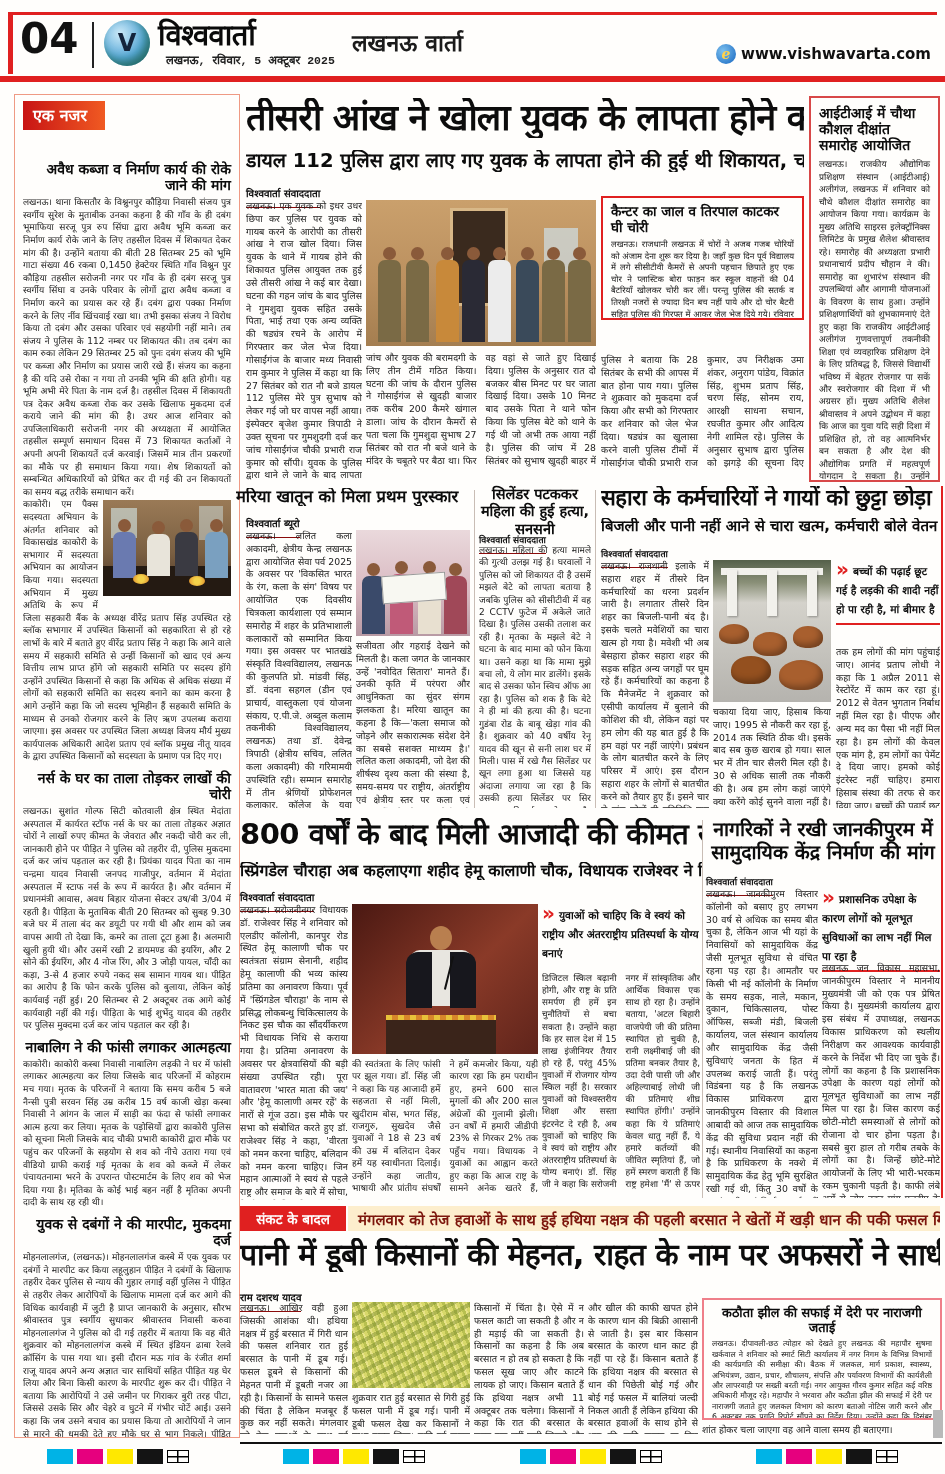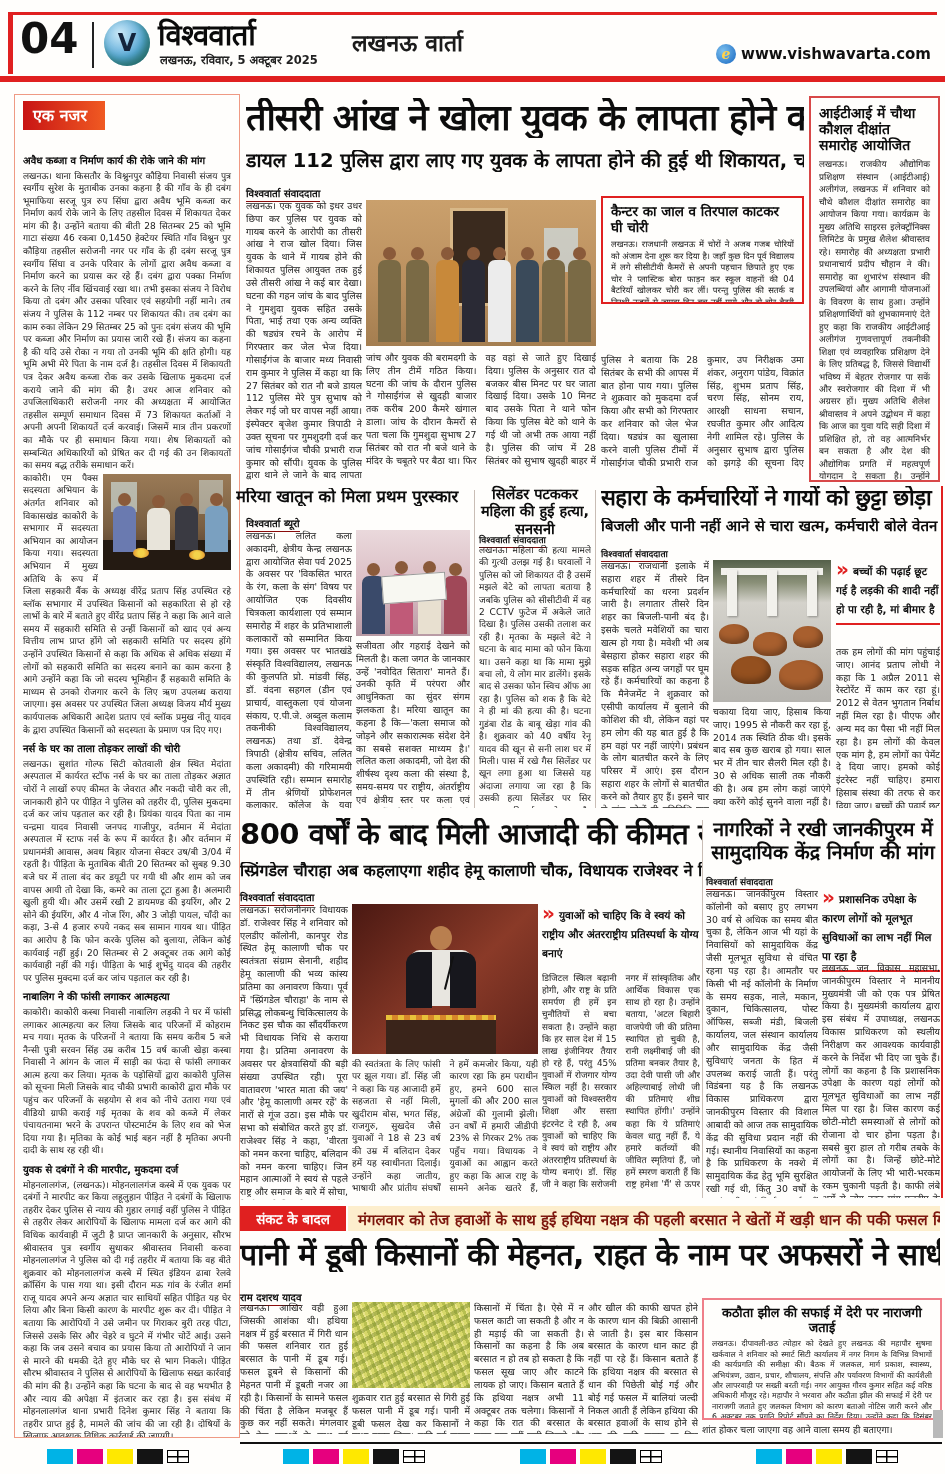--- a/index.html
+++ b/index.html
@@ -3,42 +3,42 @@
 <meta charset="utf-8">
 <style>
   html,body{margin:0;padding:0;background:#e8e8e8;}
   .page{position:relative;width:945px;height:1474px;background:#fffefc;margin:0 auto;
         font-family:"DejaVu Sans","Liberation Sans",sans-serif;color:#1b1b1b;overflow:hidden;}
   .abs{position:absolute;}
   .hl{font-weight:bold;color:#0c0c0c;line-height:1.12;}
   .nowrap{white-space:nowrap;overflow:hidden;}
   .body-txt{font-size:9.3px;line-height:1.38;text-align:justify;color:#1c1c1c;overflow:hidden;}
   .byline{font-weight:bold;font-size:10px;color:#111;border-bottom:1.2px solid #8a0b0b;
-          display:inline-block;padding-bottom:1px;}
+          display:inline-block;padding-bottom:7px;}
   .cols2{column-count:2;column-gap:9px;}
   .vrule{position:absolute;width:1px;background:#c9bdb5;}
   
   .red{background:#e02020;}
   .pagenum{font-size:42px;font-weight:800;color:#111;}
   .logo{width:46px;height:46px;border-radius:50%;background:radial-gradient(circle at 35% 30%,#cdeaf8,#57a8d8 55%,#2a6ea8);
         display:flex;align-items:center;justify-content:center;box-shadow:inset -4px -5px 8px rgba(20,90,40,.55);}
   .logo span{font-size:24px;font-weight:800;color:#14243c;}
   .masthead{font-size:29px;font-weight:800;color:#0a0a0a;letter-spacing:-.5px;}
   .dateline{font-size:11.5px;font-weight:bold;color:#222;}
   .section-title{font-size:23px;font-weight:800;text-align:left;}
   .web{display:flex;align-items:center;gap:5px;font-size:15px;font-weight:800;color:#111;}
   .e-icon{width:20px;height:20px;border-radius:50%;display:flex;align-items:center;justify-content:center;
           background:radial-gradient(circle at 35% 35%,#7cc0ee,#1565c0);color:#ffd24a;font-style:italic;
           font-weight:800;font-size:14px;font-family:"DejaVu Serif",serif;}
   
   .sidebar{left:14px;top:94px;width:226px;height:1344px;border:1.5px solid #ef9a84;
            padding:5px 8px;box-sizing:border-box;overflow:hidden;background:#fffefc;}
   .eknazar{display:inline-block;background:linear-gradient(90deg,#c81414,#f05a22);color:#fff;
-           font-size:16px;font-weight:800;padding:3px 18px 4px 10px;margin:1px 0 18px;}
-  .sb-art h3{font-size:10px;margin:7px 0 3px;line-height:1.15;color:#0b0b0b;}
+           font-size:16px;font-weight:800;padding:3px 18px 4px 10px;margin:1px 0 24px;}
+  .sb-art h3{font-size:14px;margin:7px 0 3px;line-height:1.15;color:#0b0b0b;text-align:right;}
   .sb-art p{margin:0;font-size:9px;line-height:1.4;text-align:justify;}
   .sb-photo{float:right;width:128px;height:96px;margin:2px 0 3px 5px;position:relative;overflow:hidden;
             background:linear-gradient(180deg,#9a7a56 0%,#7a5f42 55%,#4a3526 100%);}
   
   .redbox{border:2px solid #e02020;box-sizing:border-box;padding:6px 8px;overflow:hidden;background:#fffefc;}
   .redbox h4{margin:0 0 4px;font-size:13.5px;line-height:1.15;}
   .redbox p{margin:0;font-size:8.4px;line-height:1.38;text-align:justify;}
   .pinkbox{border:2px solid #ef7f8a;}
   
   .pq{overflow:hidden;border-bottom:2px solid #e02020;padding-bottom:6px;}
@@ -91,21 +91,21 @@
 <div class="page">
 
   <div class="abs red" style="left:8px;top:12px;width:929px;height:3px;"></div>
   <div class="abs red" style="left:8px;top:12px;width:5px;height:62px;"></div>
   <div class="abs pagenum" style="left:20px;top:14px;">04</div>
   <div class="abs" style="left:92px;top:22px;width:2px;height:46px;background:#222;"></div>
   <div class="abs logo" style="left:104px;top:20px;">
       <span>V</span>
     </div>
   <div class="abs masthead" style="left:158px;top:14px;">विश्ववार्ता</div>
-  <div class="abs dateline" style="left:160px;top:52px;">लखनऊ,  रविवार, 5 अक्टूबर 2025</div>
+  <div class="abs dateline" style="left:166px;top:52px;font-family:Liberation Mono, monospace;">लखनऊ,  रविवार, 5 अक्टूबर 2025</div>
   <div class="abs section-title" style="left:352px;top:26px;width:240px;">लखनऊ वार्ता</div>
   <div class="abs web" style="right:14px;top:44px;">
     <span class="e-icon">e</span>
     <span>www.vishwavarta.com</span>
   </div>
   <div class="abs red" style="left:0;top:76px;width:945px;height:6px;"></div>
 
   <div class="abs sidebar">
     <div class="eknazar">एक नजर</div>
     <div class="sb-art">
@@ -152,21 +152,21 @@
     <div class="fg" style="left:12px;background:#7a6a45;"></div>
     <div class="fg" style="left:40px;background:#7a6a45;"></div>
     <div class="fg" style="left:70px;background:#c8893a;"></div>
     <div class="fg" style="left:96px;background:#2a2a35;"></div>
     <div class="fg" style="left:122px;background:#ececec;"></div>
     <div class="fg" style="left:150px;background:#3a4a5a;"></div>
     <div class="fg" style="left:176px;background:#7a6a45;"></div>
     <div class="fg" style="left:202px;background:#7a6a45;"></div>
   </div>
   <div class="abs body-txt cols2" style="left:366px;top:352px;width:230px;height:128px;">जांच और युवक की बरामदगी के लिए तीन टीमें गठित किया। घटना की जांच के दौरान पुलिस ने गोसाईंगंज से खुदही बाजार तक करीब 200 कैमरे खंगाल डाला। जांच के दौरान कैमरों से पता चला कि गुमशुदा सुभाष 27 सितंबर को रात नौ बजे थाने के मंदिर के चबूतरे पर बैठा था। फिर वह वहां से जाते हुए दिखाई दिया। पुलिस के अनुसार रात दो बजकर बीस मिनट पर घर जाता दिखाई दिया। उसके 10 मिनट बाद उसके पिता ने थाने फोन किया कि पुलिस बेटे को थाने के गई थी जो अभी तक आया नहीं है। पुलिस की जांच में 28 सितंबर को सुभाष खुदही बाहर में एक ज्वैलर्स की दुकान के सामने दिखाई दिया और एक होटल की तरफ भी गया। इस बीच पुलिस आयुक्त को भी प्रार्थनापत्र दिया गया कि पुलिस सुभाष को थाने ले गई थी जो वापस नहीं आया है। जांच के बाद पुलिस ने गुमशुदा युवक सुभाष, उसके भाई शुभम, पिता राम कुमार और एक अन्य व्यक्ति अखिलेश गौतम के खिलाफ अपहरण का षड्यंत्र रचने सहित अन्य अपराध का मुकदमा दर्ज कर जेल भेज दिया। सुभाष को किसान पथ के नीचे से गिरफ्तार किया गया।</div>
-  <div class="abs redbox" style="left:601px;top:196px;width:203px;height:108px;">
+  <div class="abs redbox" style="left:601px;top:196px;width:203px;height:124px;">
     <h4 class="hl">कैन्टर का जाल व तिरपाल काटकर घी चोरी</h4>
     <p>लखनऊ। राजधानी लखनऊ में चोरों ने अजब गजब चोरियों को अंजाम देना शुरू कर दिया है। जहाँ कुछ दिन पूर्व विद्यालय में लगे सीसीटीवी कैमरों से अपनी पहचान छिपाते हुए एक चोर ने प्लास्टिक बोरा फाड़न कर स्कूल वाहनों की 04 बैटरियाँ खोलकर चोरी कर लीं। परन्तु पुलिस की सतर्क व तिरक्षी नजरों से ज्यादा दिन बच नहीं पाये और दो चोर बैटरी सहित पुलिस की गिरफ्त में आकर जेल भेज दिये गये। रविवार को 06 चक्का कैन्टर का चालक देशराज सिंह, अछुवर रोड, लाईन्स दिल्ली से कैन्टर में 40 टिन मदर डेयरी घी लाकर पार्क नं0-03 के सामने ट्रांसपोर्ट नगर सरोजनीनगर में रात्रि 01 बजे पहुंचकर गाड़ी के अन्दर दूसरे चालक बन्नी के साथ गाड़ी में बने केबिन में ही सो गये। दोनों चालक जब सुबह 07 बजे सोकर उठे तो गाड़ी लेकर गोदाम पहुंचे और कैन्टर से जब शाम 04 बजे गाड़ी से घी उतरने पर मदर डेयरी के रखे 40 टिन घी कम मिला। शातिर चोरों ने कैन्टर के पीछे का जाल व तिरपाल काटकर चोरी की थी। चालक को ग्राहक कृष्णा ट्रेडिंग कम्पनी (पार्टी) द्वारा भेजी गयी लोकेशन पर ही लोड गाड़ी ट्रांसपोर्ट नगर में खड़ी की गयी थी। जिसका बिल्टी नं0-103838 है। कैन्टर चालक देशराज सिंह की तहरीर पर मुकदमा दर्ज किया गया।</p>
   </div>
   <div class="abs body-txt cols2" style="left:601px;top:354px;width:203px;height:126px;">पुलिस ने बताया कि 28 सितंबर के सभी की आपस में बात होना पाय गया। पुलिस ने शुक्रवार को मुकदमा दर्ज किया और सभी को गिरफ्तार कर शनिवार को जेल भेज दिया। षड्यंत्र का खुलासा करने वाली पुलिस टीमों में गोसाईंगंज चौकी प्रभारी राज कुमार, उप निरीक्षक उमा शंकर, अनुराग पांडेय, विक्रांत सिंह, शुभम प्रताप सिंह, चरण सिंह, सोनम राय, आरक्षी साधना सचान, रघजीत कुमार और आदित्य नेगी शामिल रहे। पुलिस के अनुसार सुभाष द्वारा पुलिस को झगड़े की सूचना दिए जाने पर डायल 112 वहां पहुंची थी और सुभाष को साथ लाई थी लेकिन नशे में होने के कारण बाहर बैठा दिया। इंस्पेक्टर बृजेश कुमार त्रिपाठी के अनुसार संबंधित घटना में किसी पत्रकार की कोई संलिप्तता नहीं पाई गई है।</div>
 
   <div class="abs redbox" style="left:809px;top:96px;width:131px;height:386px;border-color:#d84848;padding:7px 8px;">
     <h4 class="hl" style="font-size:14px;margin-bottom:5px;">आईटीआई में चौथा कौशल दीक्षांत समारोह आयोजित</h4>
     <p style="font-size:8.8px;line-height:1.42;">लखनऊ। राजकीय औद्योगिक प्रशिक्षण संस्थान (आईटीआई) अलीगंज, लखनऊ में शनिवार को चौथे कौशल दीक्षांत समारोह का आयोजन किया गया। कार्यक्रम के मुख्य अतिथि साइरस इलेक्ट्रॉनिक्स लिमिटेड के प्रमुख शैलेश श्रीवास्तव रहे। समारोह की अध्यक्षता प्रभारी प्रधानाचार्य प्रदीप चौहान ने की। समारोह का शुभारंभ संस्थान की उपलब्धियां और आगामी योजनाओं के विवरण के साथ हुआ। उन्होंने प्रशिक्षणार्थियों को शुभकामनाएं देते हुए कहा कि राजकीय आईटीआई अलीगंज गुणवत्तापूर्ण तकनीकी शिक्षा एवं व्यवहारिक प्रशिक्षण देने के लिए प्रतिबद्ध है, जिससे विद्यार्थी भविष्य में बेहतर रोजगार पा सकें और स्वरोजगार की दिशा में भी अग्रसर हों। मुख्य अतिथि शैलेश श्रीवास्तव ने अपने उद्बोधन में कहा कि आज का युवा यदि सही दिशा में प्रशिक्षित हो, तो वह आत्मनिर्भर बन सकता है और देश की औद्योगिक प्रगति में महत्वपूर्ण योगदान दे सकता है। उन्होंने प्रशिक्षार्थियों को उद्योगों की अपेक्षाओं और तकनीकी कौशल के महत्व से अवगत कराया। समारोह में सभी ट्रेड्स के प्रथम, द्वितीय एवं तृतीय स्थान पाने वाले प्रशिक्षणार्थियों को प्रमाण पत्र एवं मोमेंटो प्रदान किए गए।</p>
   </div>
 

